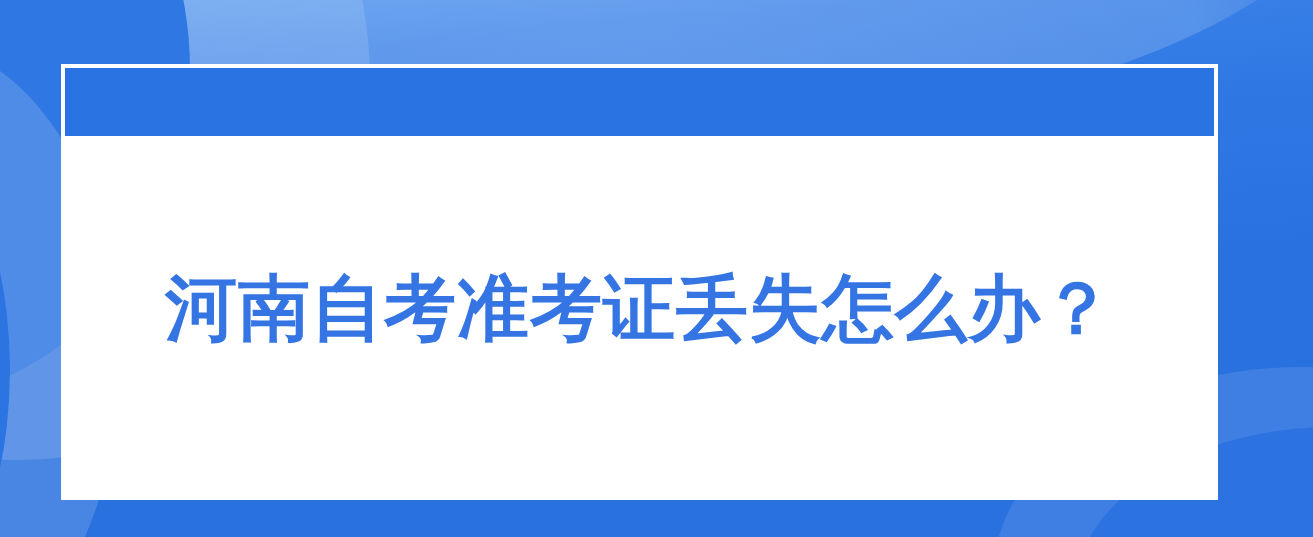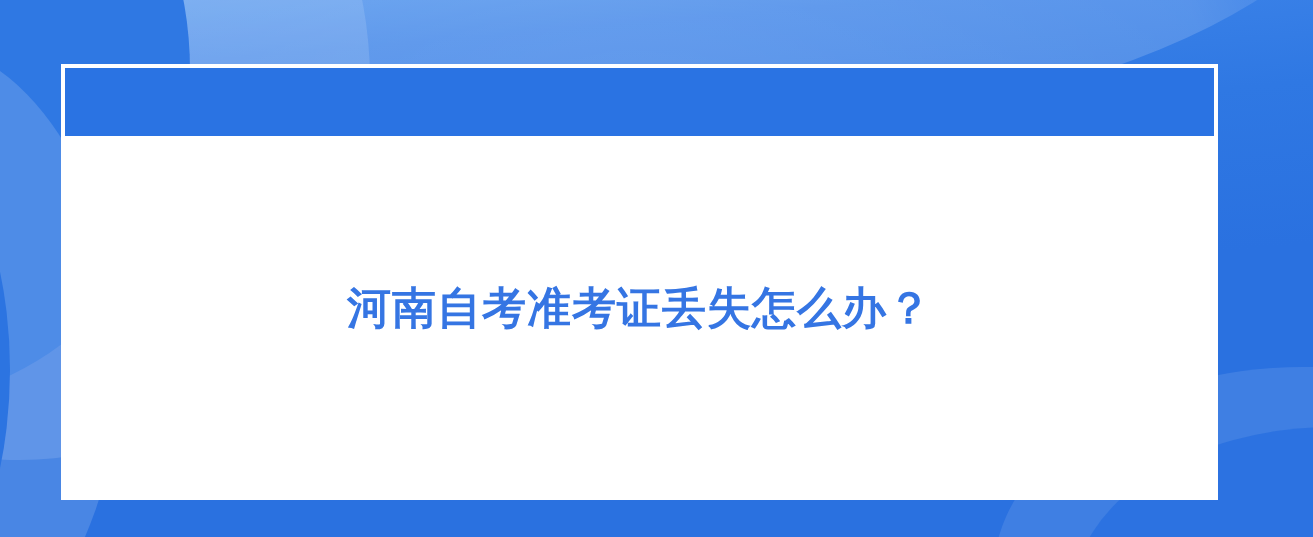--- a/index.html
+++ b/index.html
@@ -121,21 +121,21 @@
   .card-body {
     flex: 1 1 auto;
     background: #ffffff;
     display: flex;
     align-items: center;
     justify-content: center;
   }
 
   .card-title {
     color: #3575e3;
-    font-size: 44px;
+    font-size: 72px;
     font-weight: bold;
     letter-spacing: 1px;
     line-height: 1.15;
     white-space: nowrap;
     text-align: center;
     margin: 0;
     transform: translateY(-8px);
   }
 </style>
 </head>

